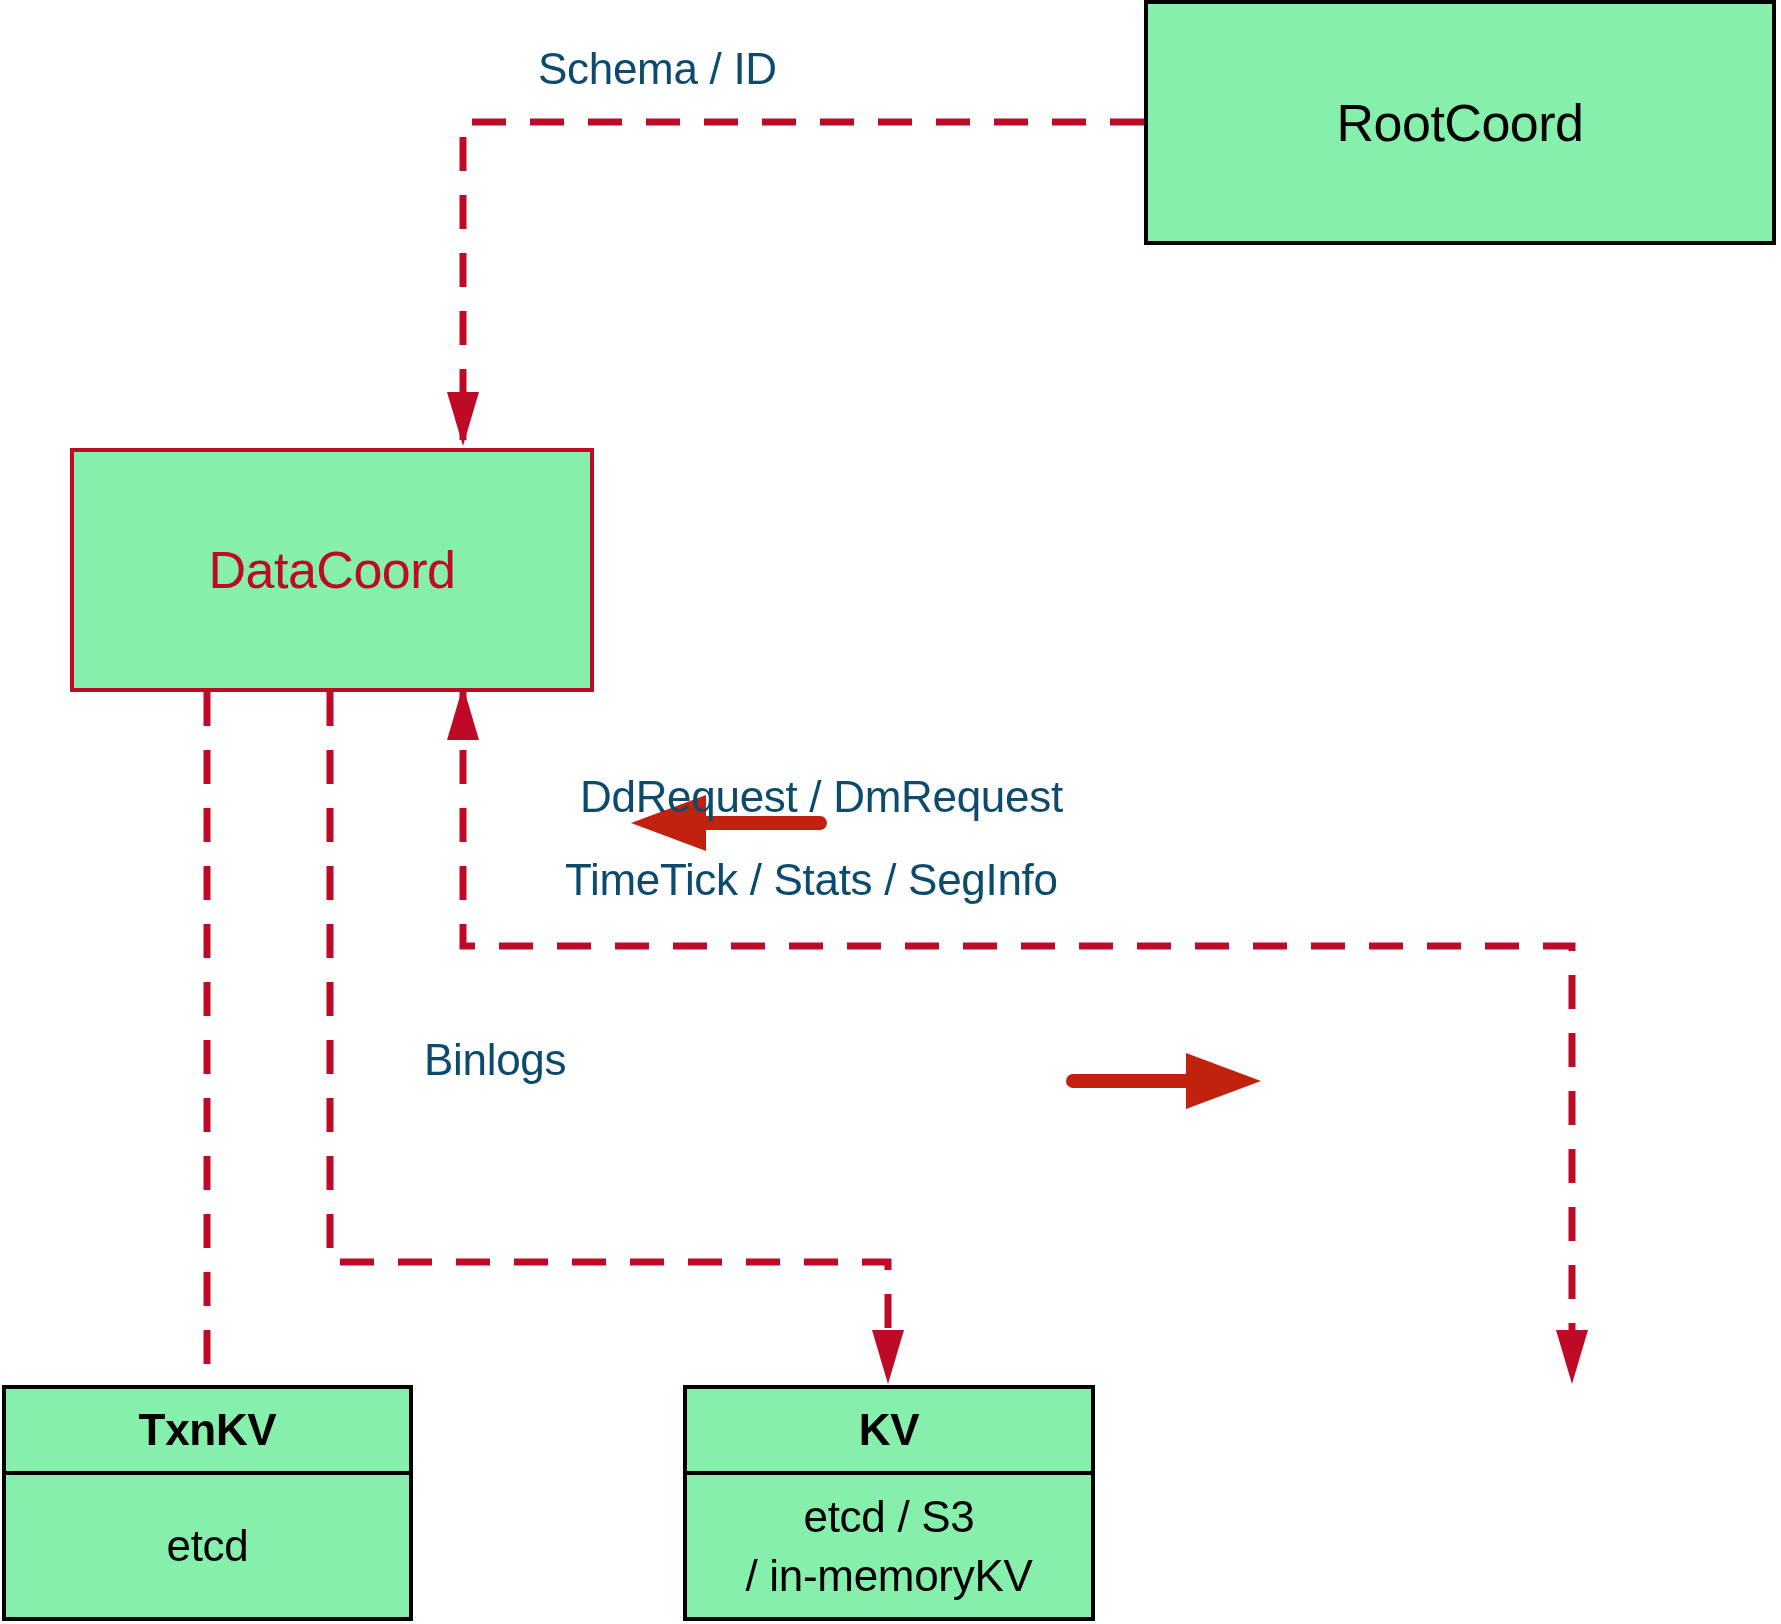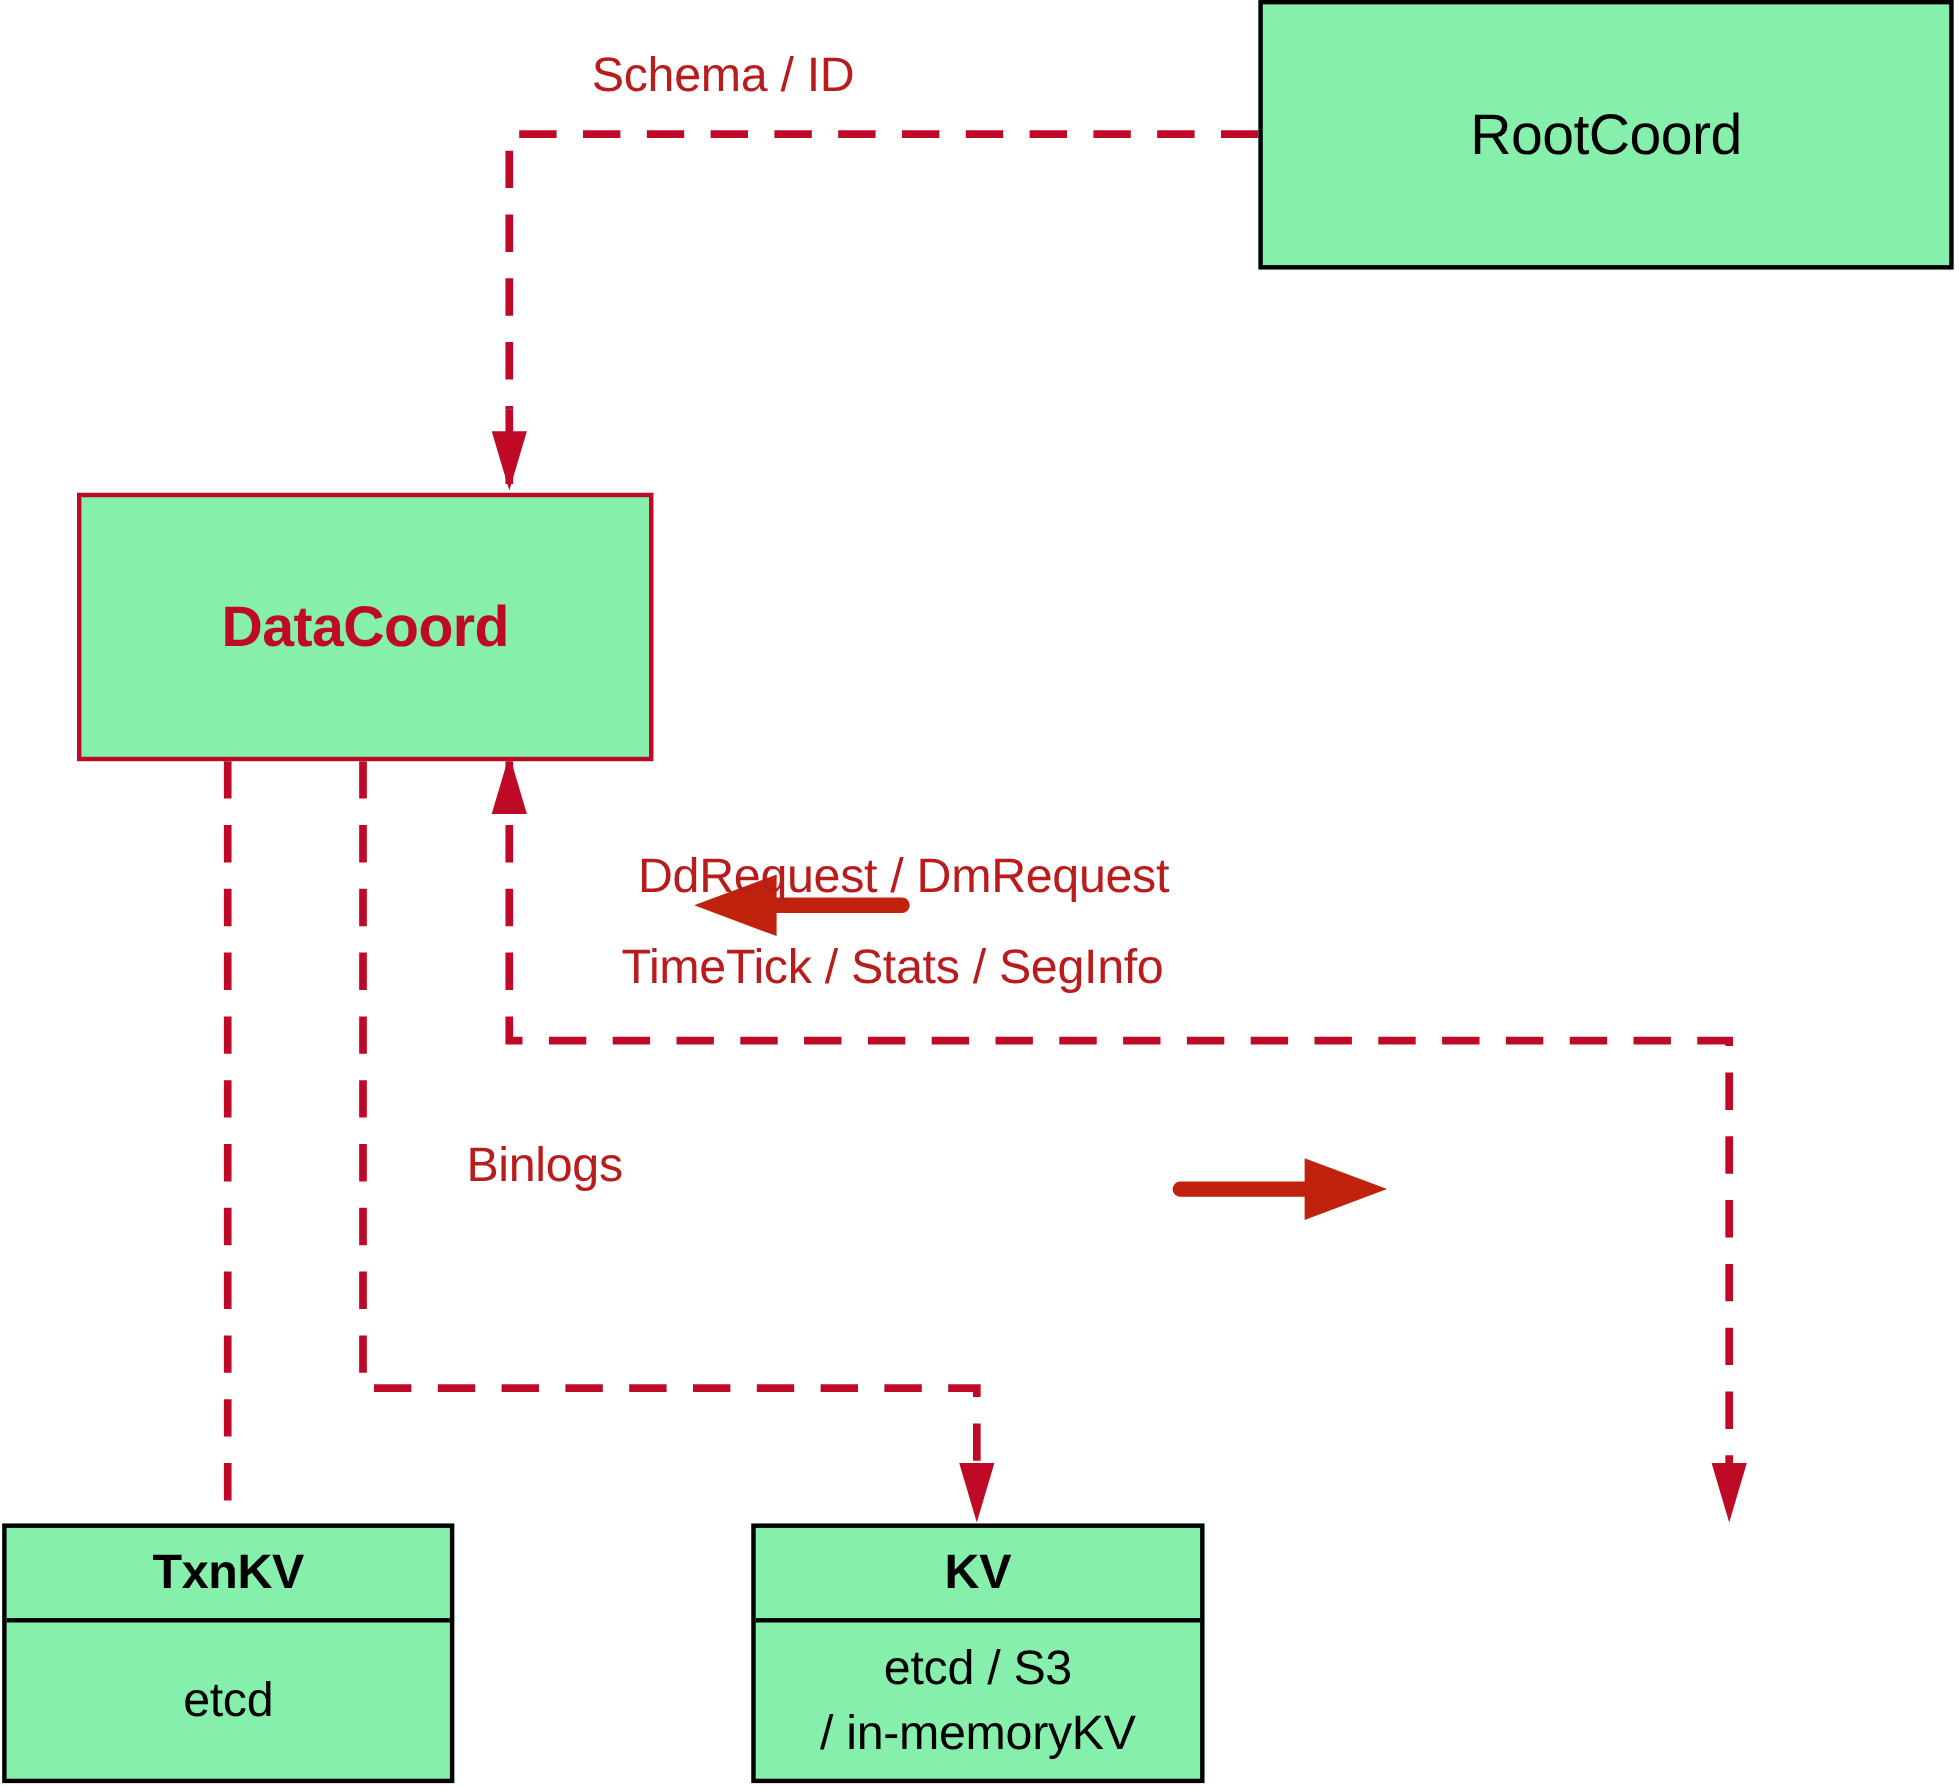--- a/index.html
+++ b/index.html
@@ -43,21 +43,21 @@
   }
   .node-label-plain {
     font-size: 52px;
     color: #000000;
     font-weight: normal;
     letter-spacing: -0.5px;
   }
   .node-label-accent {
     font-size: 52px;
     color: #BE0A26;
-    font-weight: bold;
+    font-weight: normal;
     letter-spacing: -0.5px;
   }
   .node-stacked {
     border: 4px solid #000000;
     display: flex;
     flex-direction: column;
   }
   .node-head {
     border-bottom: 4px solid #000000;
     display: flex;
@@ -75,21 +75,21 @@
     align-items: center;
     justify-content: center;
     font-size: 44px;
     color: #000000;
     letter-spacing: -0.3px;
     line-height: 1.35;
   }
   .edge-label {
     position: absolute;
     font-size: 44px;
-    color: #b91c1c;
+    color: #0c4a6e;
     white-space: nowrap;
     letter-spacing: -0.3px;
   }
 </style>
 </head>
 <body>
 
 <div id="diagram-root">
 
   <svg class="canvas" viewBox="0 0 1781 1624" xmlns="http://www.w3.org/2000/svg">

